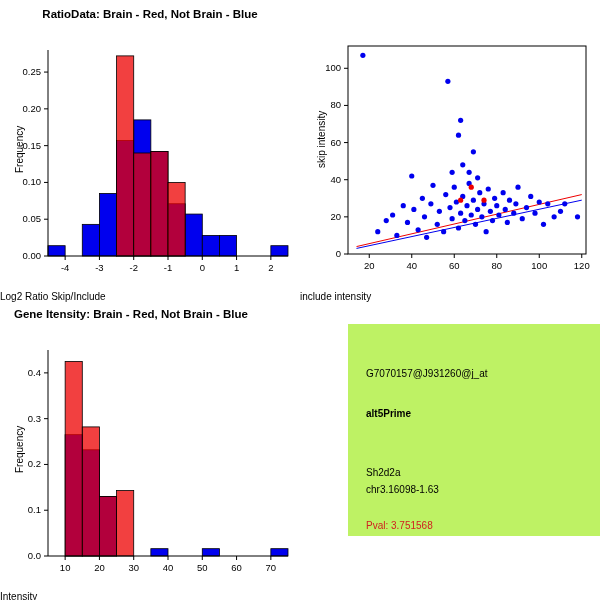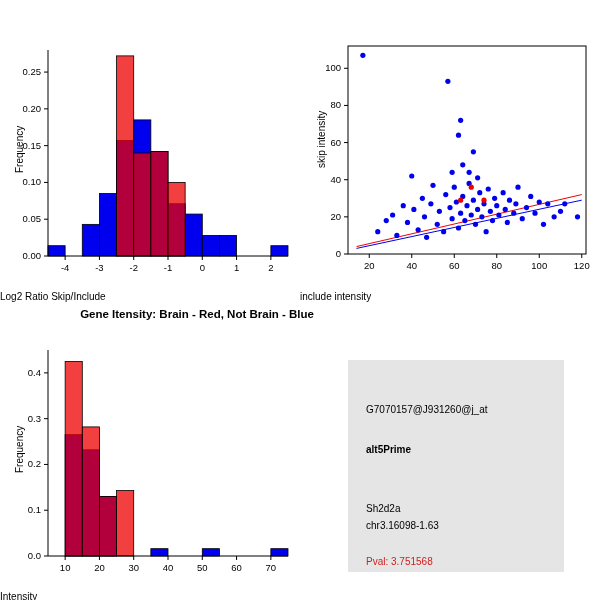--- a/index.html
+++ b/index.html
@@ -45,34 +45,35 @@
   
   #panel-scatter { left: 300px; top: 8px; width: 300px; height: 292px; }
   #panel-scatter .plot-title { left: 0; top: 0; width: 300px; position: absolute; }
 
   
   #panel-gene-hist { left: 0px; top: 308px; width: 300px; height: 292px; }
   #panel-gene-hist .plot-title { left: 0; top: 0; width: 300px; position: absolute; text-align: center; }
 
   
   #panel-info {
-    left: 348px; top: 360px; width: 216px; height: 212px;
-    background: #e5e5e5;
+    left: 348px; top: 324px; width: 252px; height: 212px;
+    background: #bef264;
   }
   .info-line {
     position: absolute;
     font-size: 10px;
     left: 18px;
   }
   .info-line.pval { color: #d02020; }
 </style>
 </head>
 <body>
 
 <div class="panel" id="panel-ratio-hist">
+  <div class="plot-title">RatioData: Brain - Red, Not Brain - Blue</div>
 
   <svg id="svg-ratio" width="300" height="292">
       <rect x="48" y="237.7" width="17.14285714285714" height="10.300000000000011" fill="#0000ee" stroke="#000" stroke-width="0.8" fill-opacity="1"></rect>
       <rect x="82.28571428571428" y="216.36428571428573" width="17.14285714285714" height="31.635714285714272" fill="#0000ee" stroke="#000" stroke-width="0.8" fill-opacity="1"></rect>
       <rect x="99.42857142857142" y="185.46428571428572" width="17.142857142857153" height="62.53571428571428" fill="#0000ee" stroke="#000" stroke-width="0.8" fill-opacity="1"></rect>
       <rect x="116.57142857142857" y="132.49285714285716" width="17.142857142857153" height="115.50714285714284" fill="#0000ee" stroke="#000" stroke-width="0.8" fill-opacity="1"></rect>
       <rect x="133.71428571428572" y="111.89285714285714" width="17.14285714285711" height="136.10714285714286" fill="#0000ee" stroke="#000" stroke-width="0.8" fill-opacity="1"></rect>
       <rect x="150.85714285714283" y="143.52857142857147" width="17.142857142857167" height="104.47142857142853" fill="#0000ee" stroke="#000" stroke-width="0.8" fill-opacity="1"></rect>
       <rect x="168" y="195.76428571428573" width="17.14285714285714" height="52.235714285714266" fill="#0000ee" stroke="#000" stroke-width="0.8" fill-opacity="1"></rect>
       <rect x="185.14285714285714" y="206.06428571428572" width="17.142857142857167" height="41.93571428571428" fill="#0000ee" stroke="#000" stroke-width="0.8" fill-opacity="1"></rect>
@@ -219,21 +220,21 @@
       <text x="41" y="100.42857142857142" text-anchor="end" font-family="Liberation Sans, sans-serif" font-size="9.5" fill="#000">80</text>
       <line x1="48" y1="60.28571428571428" x2="44" y2="60.28571428571428" stroke="#000" stroke-width="1"></line>
       <text x="41" y="63.28571428571428" text-anchor="end" font-family="Liberation Sans, sans-serif" font-size="9.5" fill="#000">100</text>
     </svg>
 
   <div class="vert-label" style="left:16px; top:160px;">skip intensity</div>
   <div class="axis-label" style="position:absolute; left:0px; top:283px; width:300px;">include intensity</div>
 </div>
 
 <div class="panel" id="panel-gene-hist">
-  <div class="plot-title" style="text-align:right; padding-left:14px;">Gene Itensity: Brain - Red, Not Brain - Blue</div>
+  <div class="plot-title" style="text-align:left; padding-left:14px;">Gene Itensity: Brain - Red, Not Brain - Blue</div>
 
   <svg id="svg-gene" width="300" height="292">
       <rect x="65.14285714285714" y="126.68888888888888" width="17.14285714285714" height="121.31111111111112" fill="#0000ee" stroke="#000" stroke-width="0.8" fill-opacity="1"></rect>
       <rect x="82.28571428571428" y="141.79555555555555" width="17.14285714285714" height="106.20444444444445" fill="#0000ee" stroke="#000" stroke-width="0.8" fill-opacity="1"></rect>
       <rect x="99.42857142857142" y="188.48888888888888" width="17.142857142857153" height="59.51111111111112" fill="#0000ee" stroke="#000" stroke-width="0.8" fill-opacity="1"></rect>
       <rect x="150.85714285714283" y="240.67555555555555" width="17.142857142857167" height="7.3244444444444525" fill="#0000ee" stroke="#000" stroke-width="0.8" fill-opacity="1"></rect>
       <rect x="202.2857142857143" y="240.67555555555555" width="17.14285714285714" height="7.3244444444444525" fill="#0000ee" stroke="#000" stroke-width="0.8" fill-opacity="1"></rect>
       <rect x="270.8571428571429" y="240.67555555555555" width="17.14285714285711" height="7.3244444444444525" fill="#0000ee" stroke="#000" stroke-width="0.8" fill-opacity="1"></rect>
       <rect x="65.14285714285714" y="53.44444444444446" width="17.14285714285714" height="194.55555555555554" fill="#ee0000" stroke="#000" stroke-width="0.8" fill-opacity="0.75"></rect>
       <rect x="82.28571428571428" y="118.9066666666667" width="17.14285714285714" height="129.0933333333333" fill="#ee0000" stroke="#000" stroke-width="0.8" fill-opacity="0.75"></rect>

